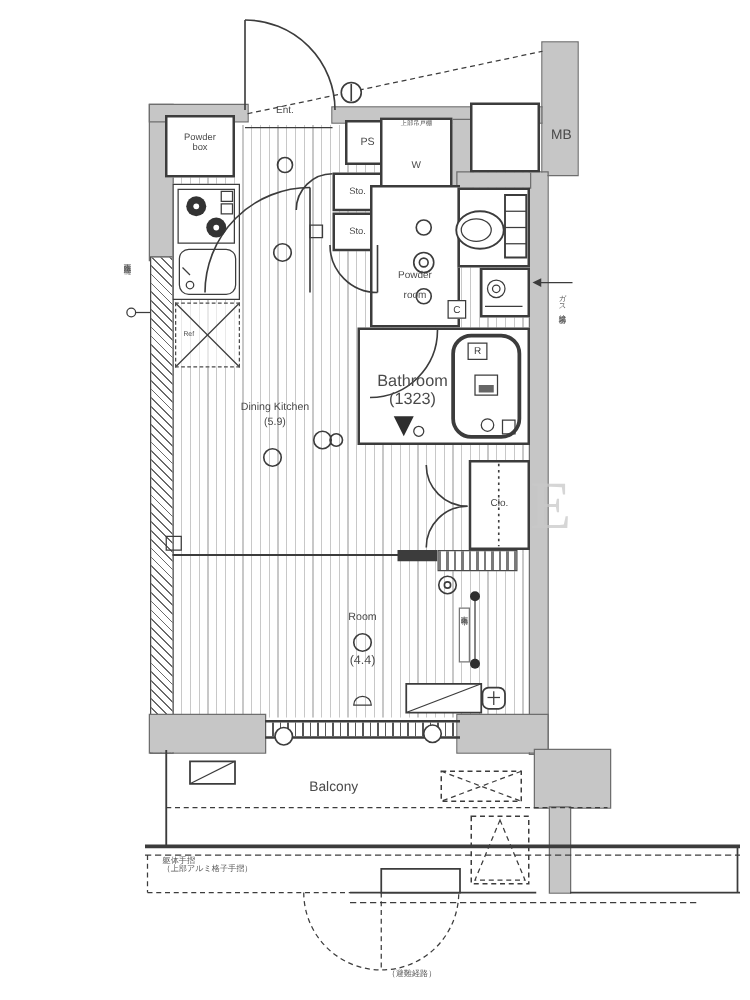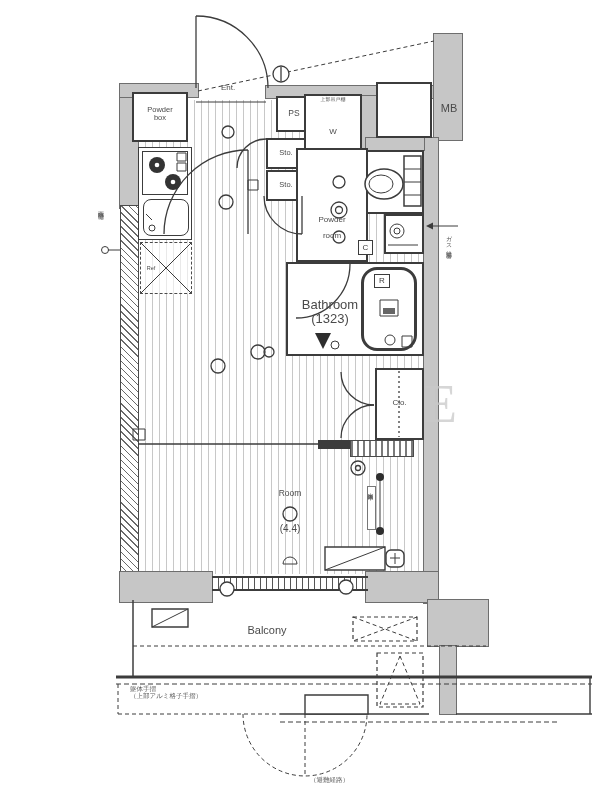--- a/index.html
+++ b/index.html
@@ -197,20 +197,24 @@
   <div class="lbl" style="left:300px;top:216px;width:64px;font-size:8px;">
     <div>Powder</div>
     <div style="margin-top:8px;">room</div>
   </div>
   <div class="badge" style="left:358px;top:240px;width:15px;height:15px;line-height:13px;">C</div>
   <div class="badge" style="left:374px;top:274px;width:16px;height:14px;line-height:12px;">R</div>
   <div class="lbl" style="left:292px;top:298px;width:76px;font-size:13px;">
     <div>Bathroom</div>
     <div>(1323)</div>
   </div>
+  <div class="lbl" style="left:170px;top:321px;width:100px;font-size:8.5px;">
+    <div>Dining Kitchen</div>
+    <div style="margin-top:3px;">(5.9)</div>
+  </div>
   <div class="lbl" style="left:260px;top:489px;width:60px;font-size:8.5px;">Room</div>
   <div class="lbl" style="left:260px;top:524px;width:60px;font-size:10px;">(4.4)</div>
   <div class="lbl" style="left:375px;top:399px;width:49px;font-size:8px;">Clo.</div>
   <div class="lbl" style="left:237px;top:625px;width:60px;font-size:11px;">Balcony</div>
   <div class="lbl" style="left:142px;top:266px;width:18px;font-size:5.5px;">Ref</div>
 
   <div class="vlbl" style="left:96px;top:206px;font-size:6px;height:46px;">雨水竪樋</div>
   <div class="vlbl" style="left:444px;top:231px;font-size:6px;height:60px;">ガス給湯器</div>
   <div class="vlbl" style="left:367px;top:486px;font-size:5.5px;height:40px;border:0.5px solid #777;background:#fff;padding:1px 0;">室内物干</div>
   <div class="lbl" style="left:130px;top:686px;font-size:6.5px;text-align:left;color:#5a5a5a;">

